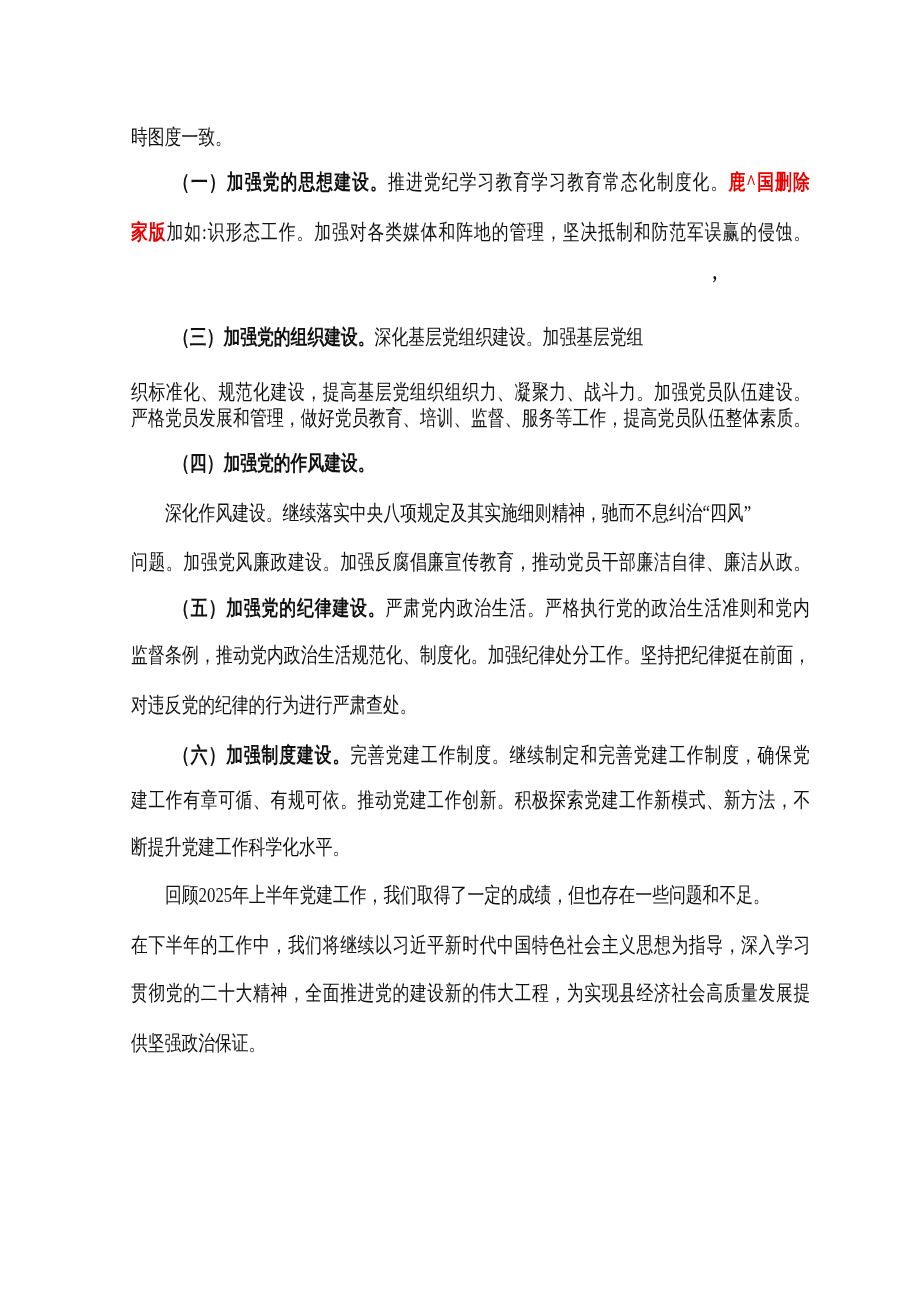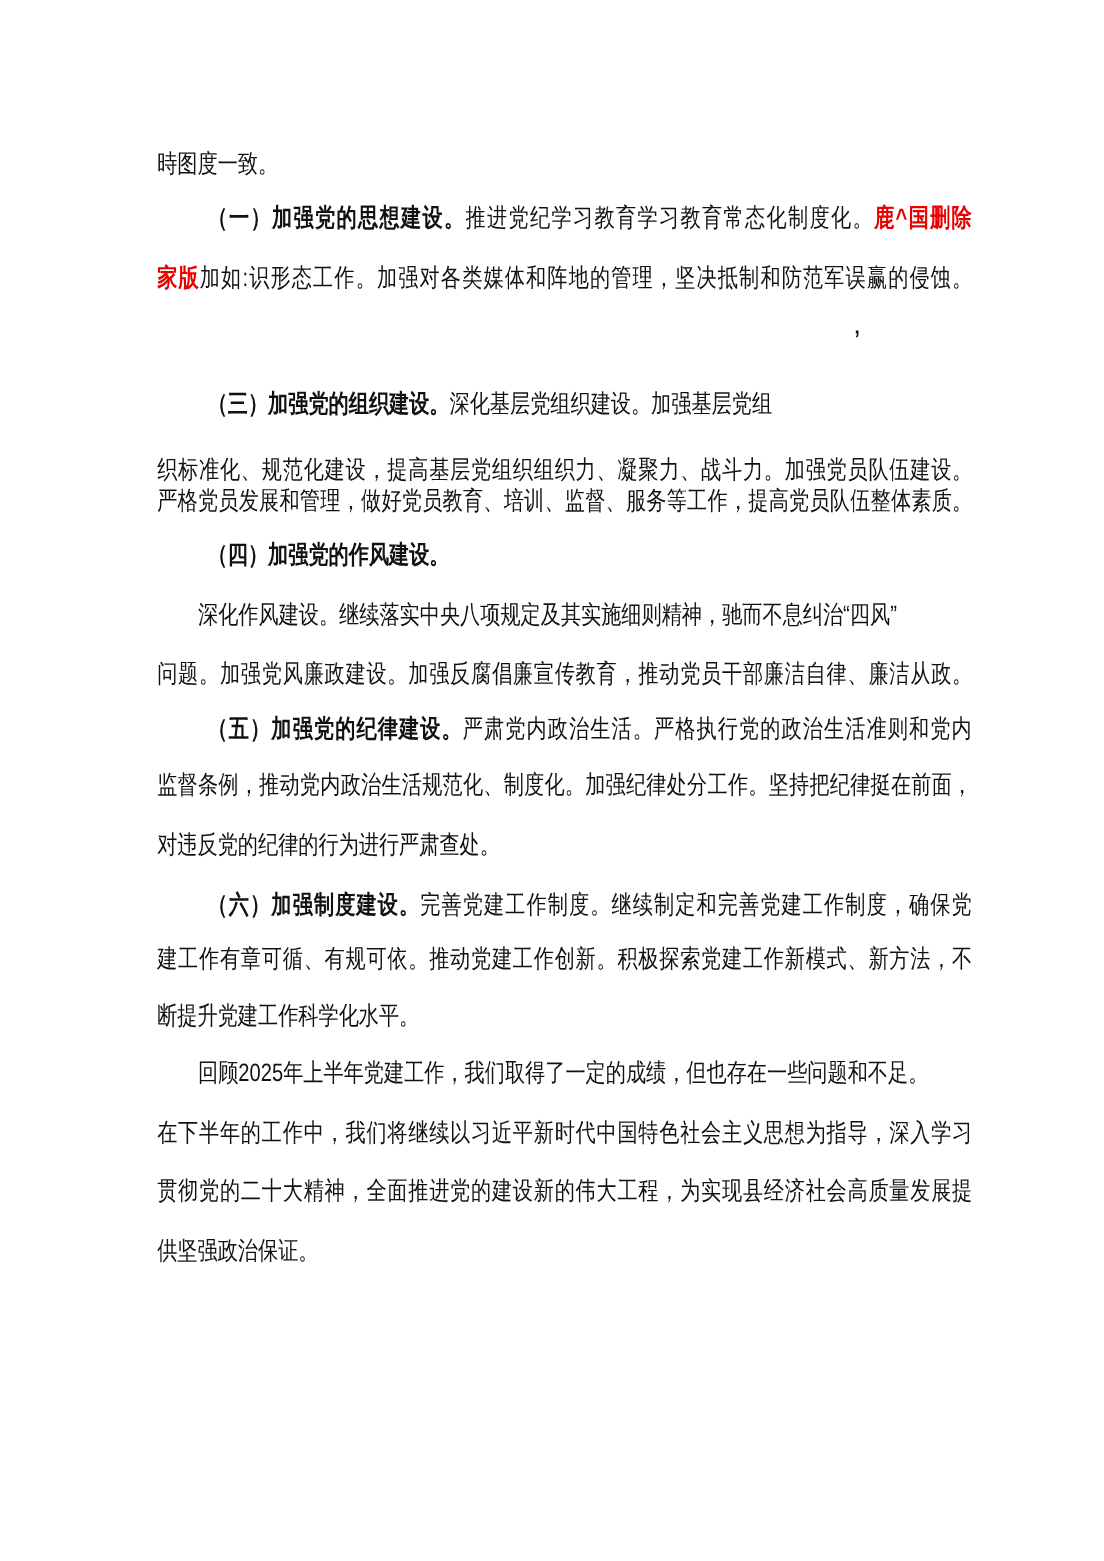--- a/index.html
+++ b/index.html
@@ -8,21 +8,21 @@
     --bg-color:#ffffff;
   }
   html,body{margin:0;padding:0;}
   body{background:var(--bg-color);}
   .page{
     position:relative;
     width:892px;
     height:1301px;
     background:var(--bg-color);
     overflow:hidden;
-    font-family:Liberation Sans, sans-serif;
+    font-family:Liberation Serif, serif;
   }
   .line{
     position:absolute;
     font-size:21px;
     line-height:1.15;
     color:var(--text-color);
     transform:scaleX(0.8);
     transform-origin:0 0;
     white-space:nowrap;
   }

